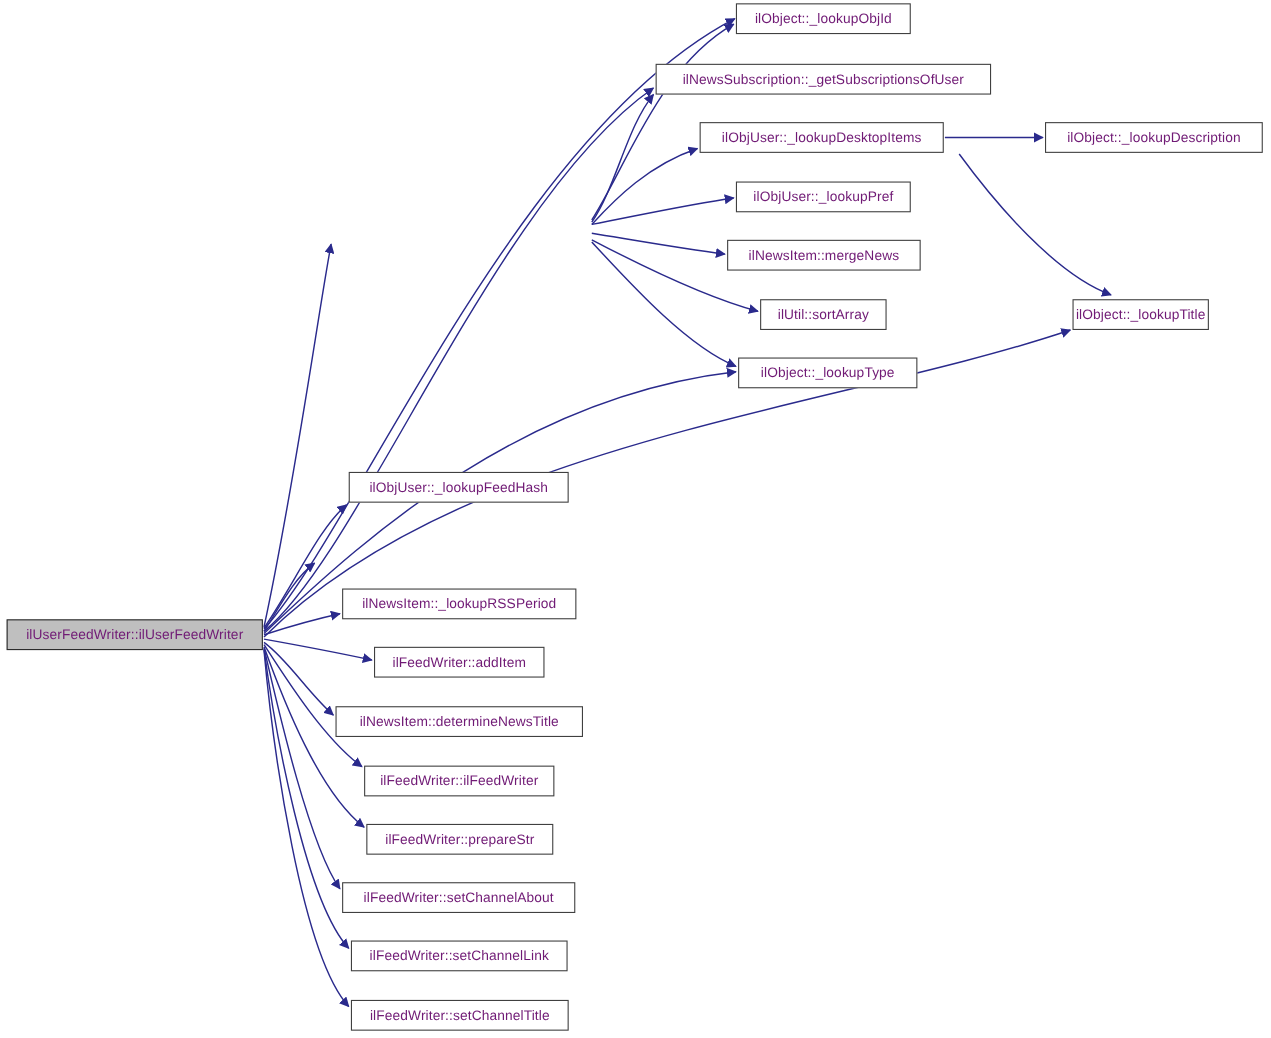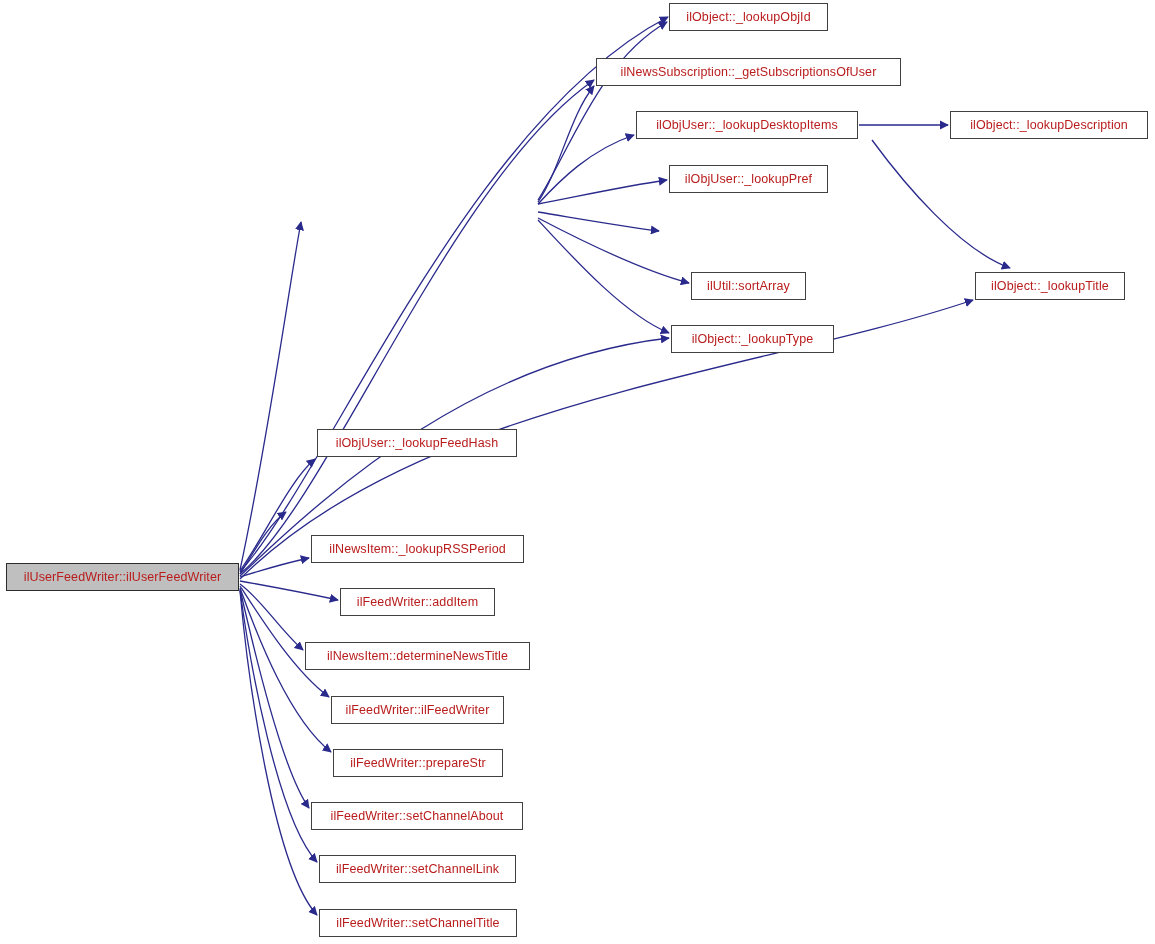--- a/index.html
+++ b/index.html
@@ -22,21 +22,21 @@
     top: 0;
     width: 1155px;
     height: 944px;
     pointer-events: none;
   }
   .node {
     position: absolute;
     box-sizing: border-box;
     border: 1px solid #404040;
     background: #ffffff;
-    color: #b91c1c;
+    color: #701a75;
     font-size: 12.5px;
     line-height: 1;
     display: flex;
     align-items: center;
     justify-content: center;
     white-space: nowrap;
     letter-spacing: 0.1px;
     z-index: 2;
   }
   .node.root {
@@ -90,24 +90,27 @@
     </div>
     <div class="node" style="left: 636px; top: 111px; width: 222px; height: 28px;">
       <span>ilObjUser::_lookupDesktopItems</span>
     </div>
     <div class="node" style="left: 950px; top: 111px; width: 198px; height: 28px;">
       <span>ilObject::_lookupDescription</span>
     </div>
     <div class="node" style="left: 669px; top: 165px; width: 159px; height: 28px;">
       <span>ilObjUser::_lookupPref</span>
     </div>
+    <div class="node" style="left: 661px; top: 218px; width: 176px; height: 28px;">
+      <span>ilNewsItem::mergeNews</span>
+    </div>
     <div class="node" style="left: 691px; top: 272px; width: 115px; height: 28px;">
       <span>ilUtil::sortArray</span>
     </div>
-    <div class="node" style="left: 975px; top: 272px; width: 150px; height: 28px;">
+    <div class="node" style="left: 975px; top: 272px; width: 124px; height: 28px;">
       <span>ilObject::_lookupTitle</span>
     </div>
     <div class="node" style="left: 671px; top: 325px; width: 163px; height: 28px;">
       <span>ilObject::_lookupType</span>
     </div>
     <div class="node" style="left: 317px; top: 429px; width: 200px; height: 28px; justify-content: center;">
       <span>ilObjUser::_lookupFeedHash</span>
     </div>
     <div class="node" style="left: 311px; top: 535px; width: 213px; height: 28px;">
       <span>ilNewsItem::_lookupRSSPeriod</span>

